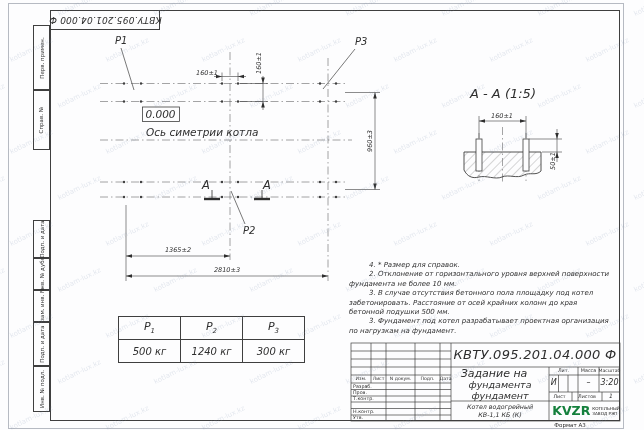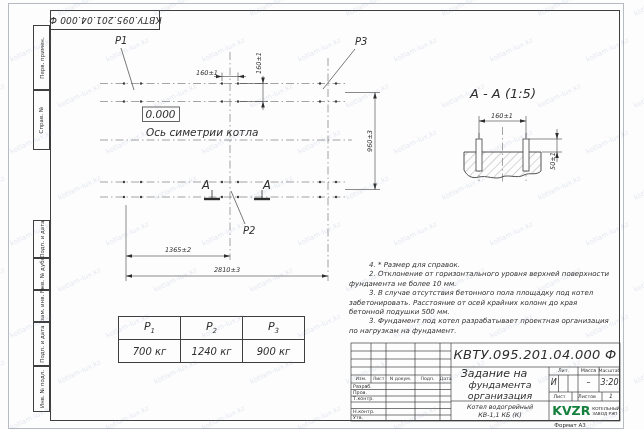--- a/index.html
+++ b/index.html
@@ -231,31 +231,31 @@
   </div>
 
   <table class="loads">
     <tbody>
         <tr>
       <th><span>P</span><sub>1</sub></th>
       <th><span>P</span><sub>2</sub></th>
       <th><span>P</span><sub>3</sub></th>
     </tr>
     <tr>
-      <td>700 кг</td>
+      <td>500 кг</td>
       <td>1240 кг</td>
-      <td>900 кг</td>
+      <td>300 кг</td>
     </tr>
   </tbody>
     </table>
 
   <div class="t it" style="left:452px;top:345px;width:166px;height:20px;font-size:13px;letter-spacing:.3px;">КВТУ.095.201.04.000 Ф</div>
   <div class="t it" style="left:452px;top:368px;width:84px;height:11px;font-size:11px;">Задание на</div>
   <div class="t it" style="left:452px;top:379px;width:96px;height:11px;font-size:9.5px;">фундамента</div>
-  <div class="t it" style="left:452px;top:390px;width:96px;height:11px;font-size:9.5px;">организация</div>
+  <div class="t it" style="left:452px;top:390px;width:96px;height:11px;font-size:9.5px;">фундамент</div>
 
   <div class="t" style="left:351px;top:375px;width:20px;height:8px;font-size:4.6px;">Изм.</div>
   <div class="t" style="left:371px;top:375px;width:15px;height:8px;font-size:4.6px;">Лист</div>
   <div class="t" style="left:386px;top:375px;width:29px;height:8px;font-size:4.6px;">N докум.</div>
   <div class="t" style="left:415px;top:375px;width:25px;height:8px;font-size:4.6px;">Подп.</div>
   <div class="t" style="left:440px;top:375px;width:11px;height:8px;font-size:4.6px;">Дата</div>
 
   <div class="t left" style="left:353px;top:383px;width:33px;height:6.5px;font-size:4.8px;">Разраб.</div>
   <div class="t left" style="left:353px;top:389.5px;width:33px;height:6.5px;font-size:4.8px;">Пров.</div>
   <div class="t left" style="left:353px;top:396px;width:33px;height:6px;font-size:4.8px;">Т.контр.</div>

